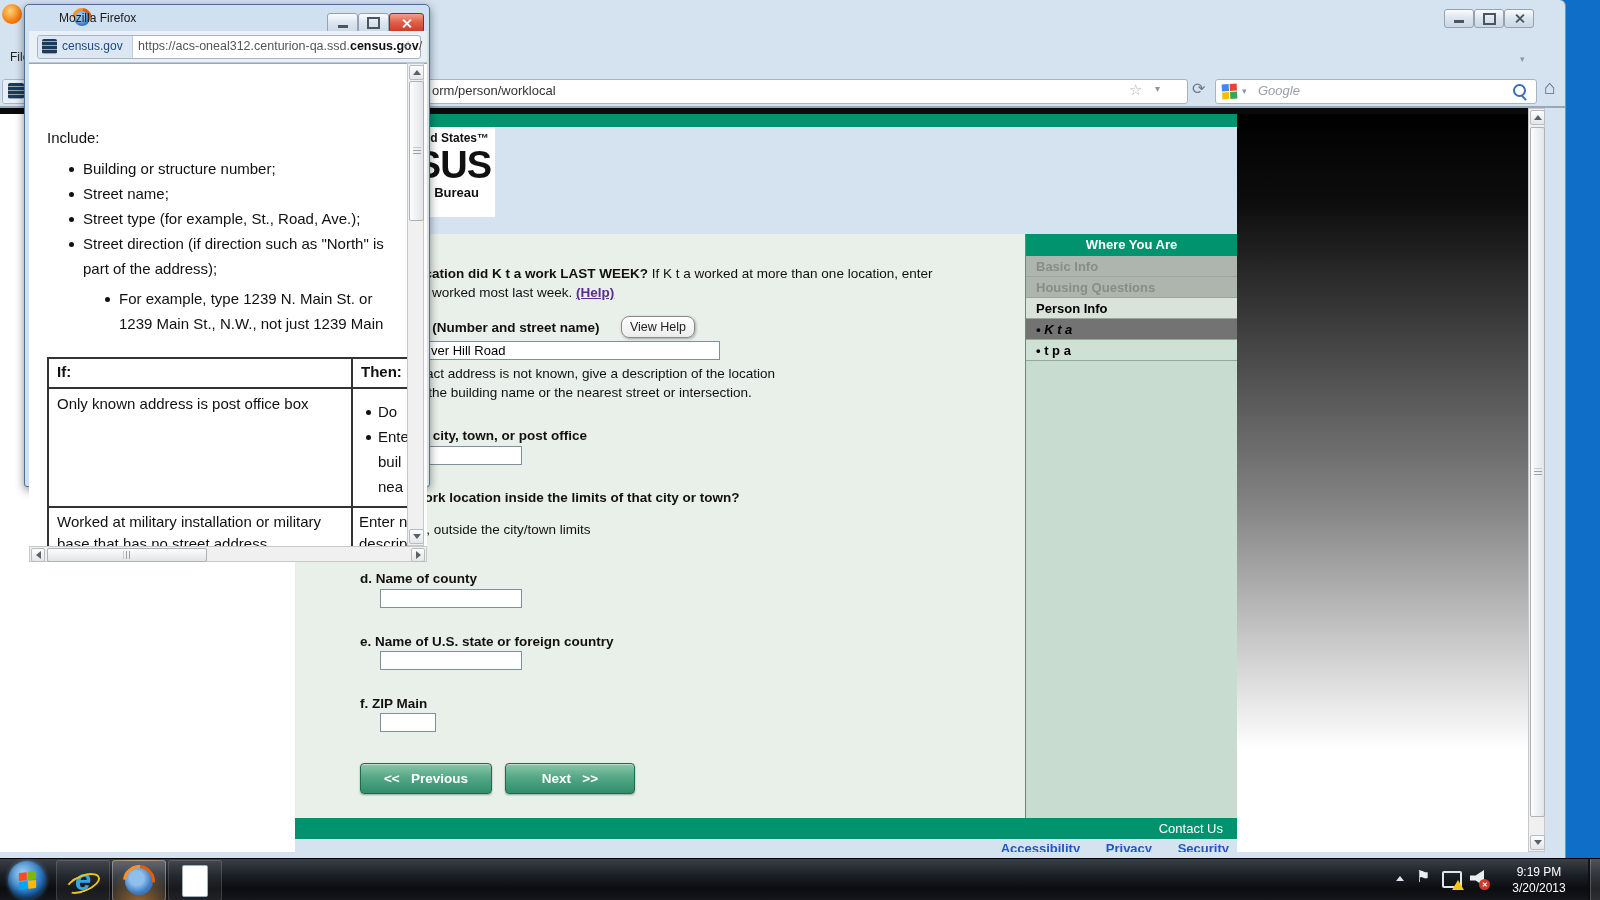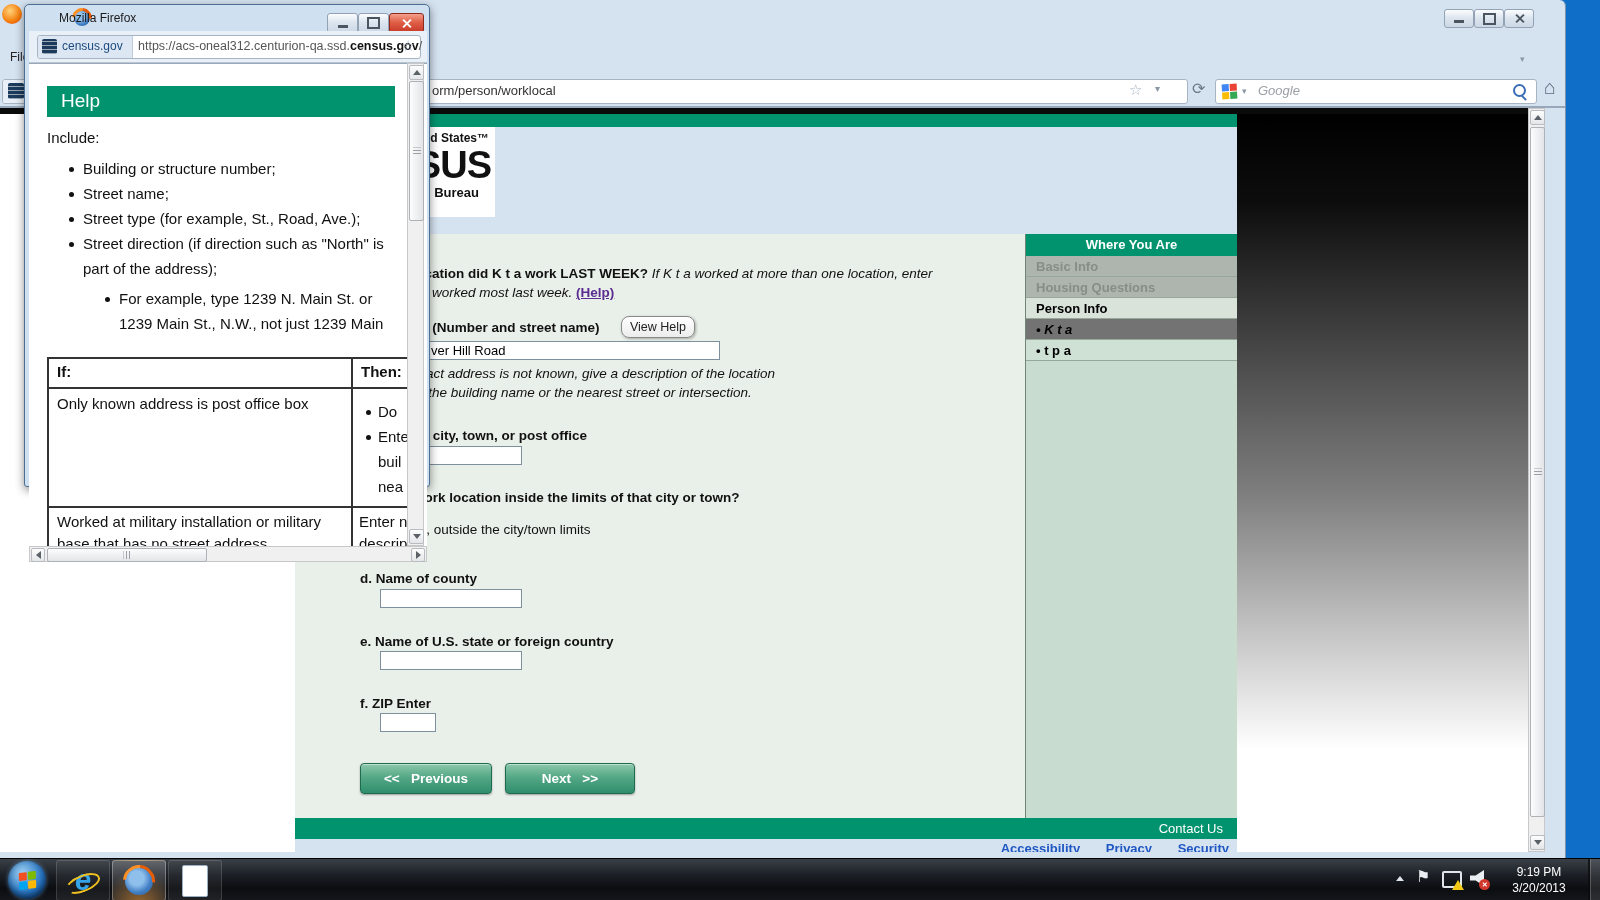--- a/index.html
+++ b/index.html
@@ -14,21 +14,21 @@
   .glyph-max{width:9px;height:8px;border:2px solid #4a5560;}
   .glyph-x{position:relative;width:11px;height:11px;}
   .glyph-x::before,.glyph-x::after{content:"";position:absolute;left:5px;top:0;width:2px;height:11px;background:#4a5560;}
   .glyph-x::before{transform:rotate(45deg);} .glyph-x::after{transform:rotate(-45deg);}
   .glyph-x.white::before,.glyph-x.white::after{background:#fff;}
   .field{background:#fff;border:1px solid #a7b4c4;border-radius:3px;}
   
   .green{background:#00936e;}
   .navitem{color:#fff;font-weight:bold;font-size:13px;}
   .formlabel{font-weight:bold;font-size:13.5px;color:#111;}
-  .ital{font-style:italic;font-size:13.5px;color:#111;}
+  .ital{font-size:13.5px;color:#111;}
   .pginput{position:absolute;background:#fff;border:1px solid #7e8f9d;font-size:13px;padding:1px 3px;box-sizing:border-box;}
   .acsbtn{position:absolute;background:linear-gradient(#8cc7ab,#55a886 45%,#2f8e6c);
     border:1px solid #1f6b50;border-radius:4px;color:#fff;font-weight:bold;font-size:13.5px;
     box-shadow:0 1px 2px rgba(0,0,0,.35), inset 0 1px 0 rgba(255,255,255,.45);
     display:flex;align-items:center;justify-content:center;white-space:pre;cursor:pointer;}
   .siderow{position:absolute;left:0;width:100%;height:21px;font-size:13px;font-weight:bold;
     line-height:21px;padding-left:10px;box-sizing:border-box;border-bottom:1px solid #97a89b;}
   
   .sb-track{background:#f0f0f0;border:1px solid #c8c8c8;box-sizing:border-box;}
   .sb-btn{position:absolute;background:linear-gradient(#fdfdfd,#e4e6e8);border:1px solid #b8bcc0;
@@ -145,21 +145,21 @@
   <span class="abs formlabel" style="left:360px;top:490px;">c. Is the work location inside the limits of that city or town?</span>
   <input type="radio" class="abs" style="left: 391px; top: 524px; width: 13px; height: 13px;">
   <span class="abs" style="left:409px;top:522px;font-size:13.5px;color:#111;">No, outside the city/town limits</span>
 
   <span class="abs formlabel" style="left:360px;top:571px;">d. Name of county</span>
   <input class="pginput" style="left: 380px; top: 589px; width: 142px; height: 19px;">
 
   <span class="abs formlabel" style="left:360px;top:634px;">e. Name of U.S. state or foreign country</span>
   <input class="pginput" style="left: 380px; top: 651px; width: 142px; height: 19px;">
 
-  <span class="abs formlabel" style="left:360px;top:696px;">f. ZIP Enter</span>
+  <span class="abs formlabel" style="left:360px;top:696px;">f. ZIP Main</span>
   <input class="pginput" style="left: 380px; top: 713px; width: 56px; height: 19px;">
 
   <div class="acsbtn" style="left:360px;top:763px;width:130px;height:29px;">&lt;&lt;   Previous</div>
   <div class="acsbtn" style="left:505px;top:763px;width:128px;height:29px;">Next   &gt;&gt;</div>
 
   <div class="abs green" style="left:295px;top:818px;width:942px;height:21px;">
     <span class="abs" style="right:14px;top:3px;color:#fff;font-size:13px;">Contact Us</span>
   </div>
   <div class="abs" style="left:295px;top:841px;width:942px;text-align:right;font-size:13px;font-weight:bold;">
     <span style="color:#1f57c3;text-decoration:underline;margin-right:22px;">Accessibility</span>
@@ -206,23 +206,20 @@
       </div>
       <div class="abs" style="left:100px;top:3px;font-size:12.5px;white-space:nowrap;">
         <span style="color:#555;">https://acs-oneal312.centurion-qa.ssd.</span><span style="color:#111;font-weight:bold;">census.gov</span><span style="color:#555;">/</span>
       </div>
       <span class="abs" style="right:5px;top:1px;font-size:15px;color:#a9b6c6;">☆</span>
     </div>
   </div>
 
   <div class="abs" style="left:4px;top:58px;width:398px;height:483px;background:#fff;border-top:1px solid #9aa7b8;overflow:hidden;"></div>
 
-  <div class="abs green" style="left:22px;top:81px;width:348px;height:31px;">
-    <span style="position:absolute;left:14px;top:4px;font-size:19px;color:#fff;">Help</span>
-  </div>
   <span class="abs helptext" style="left:22px;top:124px;">Include:</span>
 
   <div class="dot" style="left:44px;top:162px;"></div>
   <span class="abs helptext" style="left:58px;top:155px;">Building or structure number;</span>
   <div class="dot" style="left:44px;top:187px;"></div>
   <span class="abs helptext" style="left:58px;top:180px;">Street name;</span>
   <div class="dot" style="left:44px;top:212px;"></div>
   <span class="abs helptext" style="left:58px;top:205px;">Street type (for example, St., Road, Ave.);</span>
   <div class="dot" style="left:44px;top:237px;"></div>
   <span class="abs helptext" style="left:58px;top:230px;">Street direction (if direction such as "North" is</span>

